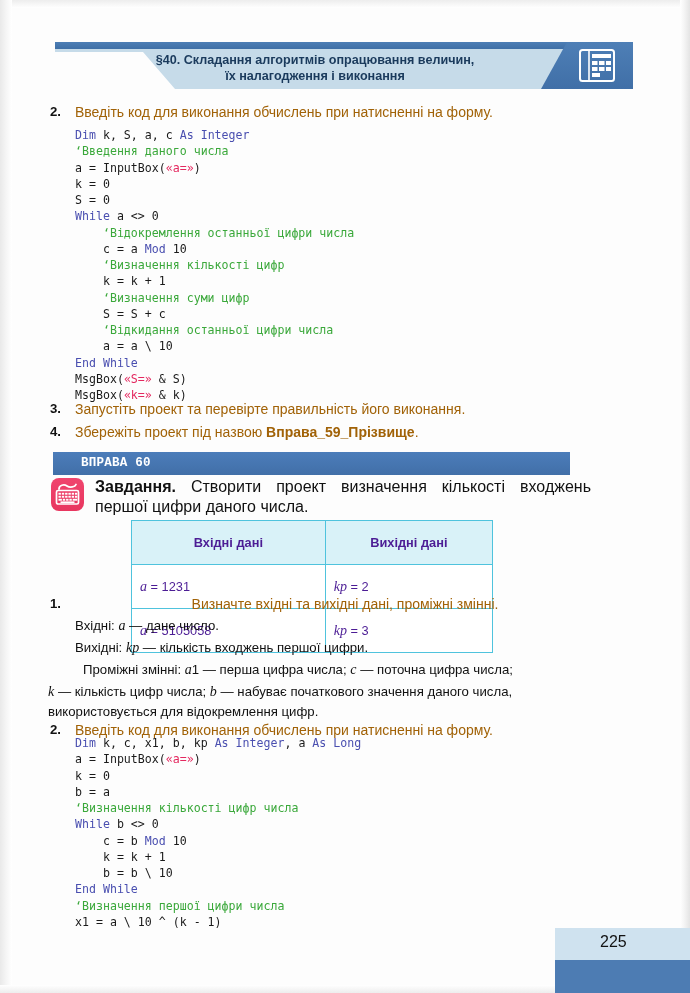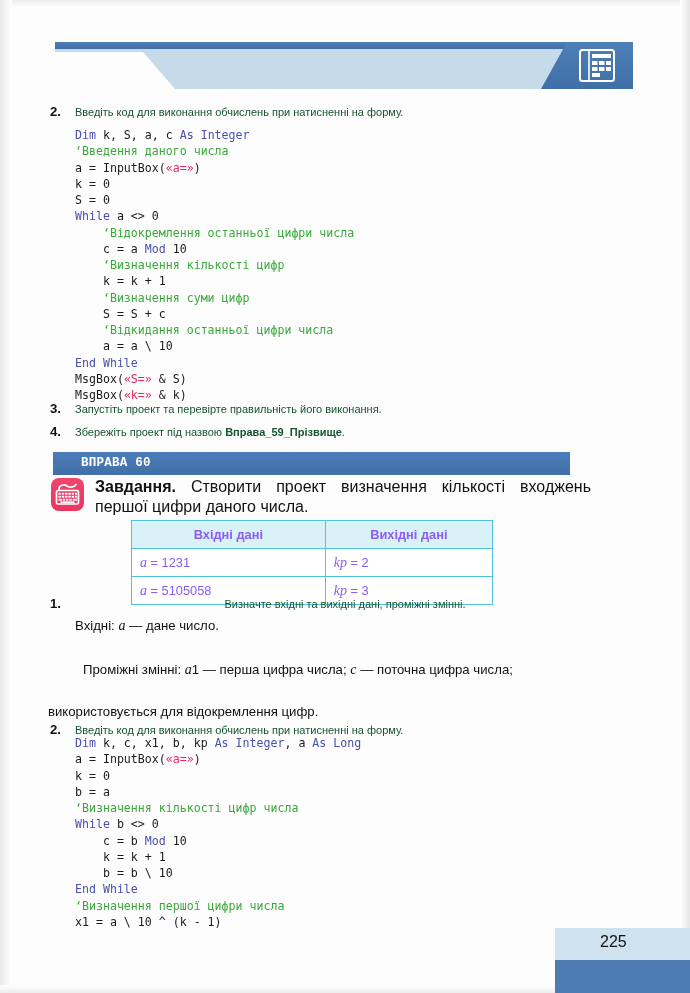--- a/index.html
+++ b/index.html
@@ -100,22 +100,22 @@
     position: absolute;
     right: 18px;
     top: 7px;
     width: 36px;
     height: 33px;
   }
 
   
   .item {
     position: absolute;
-    font-size: 11px;
-    color: #14532d;
+    font-size: 14px;
+    color: #a16207;
     line-height: 17px;
   }
   .item-num {
     position: absolute;
     font-weight: bold;
     font-size: 13.2px;
     color: #111111;
   }
   .plain {
     position: absolute;
@@ -189,23 +189,23 @@
   .tbl {
     position: absolute;
     left: 131px;
     top: 520px;
     border-collapse: collapse;
     width: 362px;
   }
   .tbl th, .tbl td {
     border: 1.4px solid #4fc3dd;
     font-size: 12.8px;
-    color: #8b5cf6;
+    color: #4c1d95;
     height: 19px;
-    padding: 4px 8px;
+    padding: 12px 8px;
   }
   .tbl th {
     background: #d9f2f8;
     font-weight: bold;
     text-align: center;
   }
   .tbl td {
     background: #ffffff;
     text-align: left;
   }
@@ -246,20 +246,24 @@
 <div class="page">
 
   <div class="edge-top"></div>
   <div class="edge-left"></div>
   <div class="edge-right"></div>
   <div class="edge-bottom"></div>
 
   <div class="header">
     <div class="header-band"></div>
     <div class="header-topstripe"></div>
+    <div class="header-title">
+      <span class="ln">§40. Складання алгоритмів опрацювання величин,</span>
+      <span class="ln">їх налагодження і виконання</span>
+    </div>
     <div class="header-tab"></div>
     <svg class="header-icon" viewBox="0 0 36 33">
       <rect x="1" y="1" width="34" height="31" rx="2.5" fill="none" stroke="#ffffff" stroke-width="2"></rect>
       <line x1="10" y1="2" x2="10" y2="31" stroke="#ffffff" stroke-width="1.6"></line>
       <rect x="13" y="5" width="19" height="4" fill="#ffffff"></rect>
       <rect x="13" y="12" width="5.5" height="4" fill="#ffffff"></rect>
       <rect x="20" y="12" width="5.5" height="4" fill="#ffffff"></rect>
       <rect x="27" y="12" width="5" height="4" fill="#ffffff"></rect>
       <rect x="13" y="18" width="5.5" height="4" fill="#ffffff"></rect>
       <rect x="20" y="18" width="5.5" height="4" fill="#ffffff"></rect>
@@ -328,23 +332,25 @@
         <td><i class="var">kp</i><span> = 3</span></td>
       </tr>
     </tbody>
   </table>
 
   <div class="item-num" style="left:50px; top:596px;">1.</div>
   <div class="item" style="left:75px; top:596px; width:540px;text-align:center;">Визначте вхідні та вихідні дані, проміжні змінні.</div>
 
   <div class="plain" style="left:75px; top:617px; width:560px;"><span>Вхідні: </span><i class="var">a</i><span> — дане число.</span></div>
 
+  <div class="plain" style="left:75px; top:639px; width:560px;"><span>Вихідні: </span><i class="var">kp</i><span> — кількість входжень першої цифри.</span></div>
 
   <div class="plain" style="left:75px; top:661px; width:570px;margin-left:8px;"><span>Проміжні змінні: </span><i class="var">a</i><span>1 — перша цифра числа; </span><i class="var">c</i><span> — поточна цифра числа;</span></div>
 
+  <div class="plain" style="left:48px; top:683px; width:600px;"><i class="var">k</i><span> — кількість цифр числа; </span><i class="var">b</i><span> — набуває початкового значення даного числа,</span></div>
 
   <div class="plain" style="left:48px; top:703px; width:600px;">використовується для відокремлення цифр.</div>
 
   <div class="item-num" style="left:50px; top:722px;">2.</div>
   <div class="item" style="left:75px; top:722px; width:540px;">Введіть код для виконання обчислень при натисненні на форму.</div>
 
   <div class="code" style="left:75px; top:735px;"><div><span class="kw">Dim</span><span> k, c, x1, b, kp </span><span class="kw">As Integer</span><span>, a </span><span class="kw">As Long</span></div><div><span>a = InputBox(</span><span class="str">«a=»</span><span>)</span></div><div><span>k = 0</span></div><div><span>b = a</span></div><div><span class="cm">‘Визначення кількості цифр числа</span></div><div><span class="kw">While</span><span> b &lt;&gt; 0</span></div><div><span>    c = b </span><span class="kw">Mod</span><span> 10</span></div><div><span>    k = k + 1</span></div><div><span>    b = b \ 10</span></div><div><span class="kw">End While</span></div><div><span class="cm">‘Визначення першої цифри числа</span></div><div><span>x1 = a \ 10 ^ (k - 1)</span></div></div>
 
   <div class="footer-dark"></div>
   <div class="footer-light"></div>

